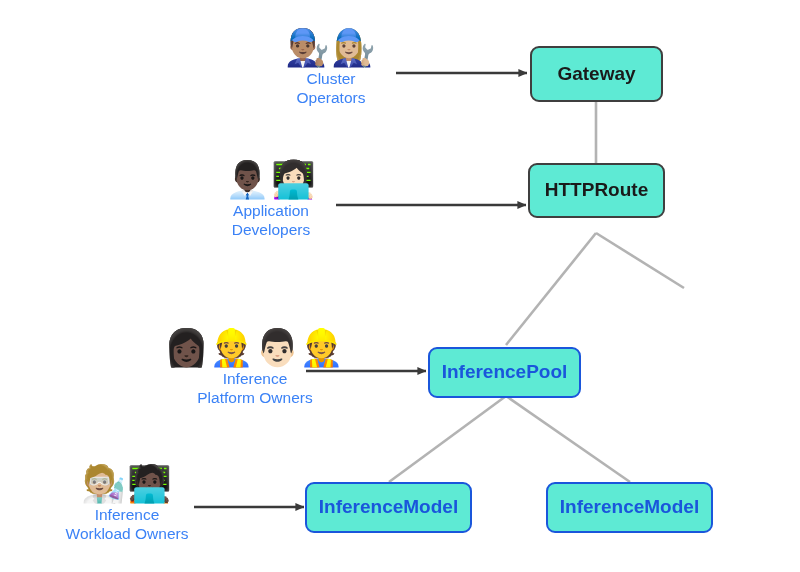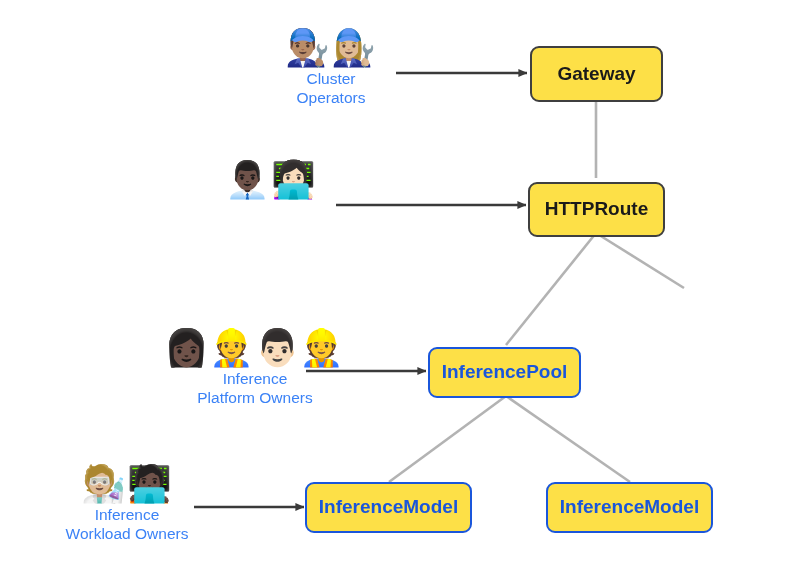--- a/index.html
+++ b/index.html
@@ -26,21 +26,21 @@
     height: 572px;
     pointer-events: none;
   }
   .node {
     position: absolute;
     box-sizing: border-box;
     display: flex;
     align-items: center;
     justify-content: center;
     border-radius: 9px;
-    background: #fde047;
+    background: #5eead4;
     text-align: center;
     line-height: 1.1;
   }
   .node-k8s {
     border: 2px solid #3f3f3f;
     color: #1a1a1a;
     font-weight: bold;
     font-size: 19px;
   }
   .node-inference {
@@ -110,39 +110,41 @@
   </svg>
 
   <div class="persona" style="left:256px; top:30px; width:150px;">
     <div class="persona-icons">👨🏽‍🔧👩🏼‍🔧</div>
     <div class="persona-name">Cluster
 Operators</div>
   </div>
 
   <div class="persona" style="left:196px; top:162px; width:150px;">
     <div class="persona-icons">👨🏿‍💼👩🏻‍💻</div>
+    <div class="persona-name">Application
+Developers</div>
   </div>
 
   <div class="persona" style="left:175px; top:330px; width:160px;">
     <div class="persona-icons">👩🏿‍👷👨🏻‍👷</div>
     <div class="persona-name">Inference
 Platform Owners</div>
   </div>
 
   <div class="persona" style="left:42px; top:466px; width:170px;">
     <div class="persona-icons">🧑🏼‍🔬🧑🏿‍💻</div>
     <div class="persona-name">Inference
 Workload Owners</div>
   </div>
 
   <div class="node node-k8s" style="left:530px; top:46px; width:133px; height:56px;">
     <span class="node-label">Gateway</span>
   </div>
 
-  <div class="node node-k8s" style="left:528px; top:182px; width:137px; height:55px;">
+  <div class="node node-k8s" style="left:528px; top:163px; width:137px; height:55px;">
     <span class="node-label">HTTPRoute</span>
   </div>
 
 
   <div class="node node-inference" style="left:428px; top:347px; width:153px; height:51px;">
     <span class="node-label">InferencePool</span>
   </div>
 
   <div class="node node-inference" style="left:305px; top:482px; width:167px; height:51px;">
     <span class="node-label">InferenceModel</span>

